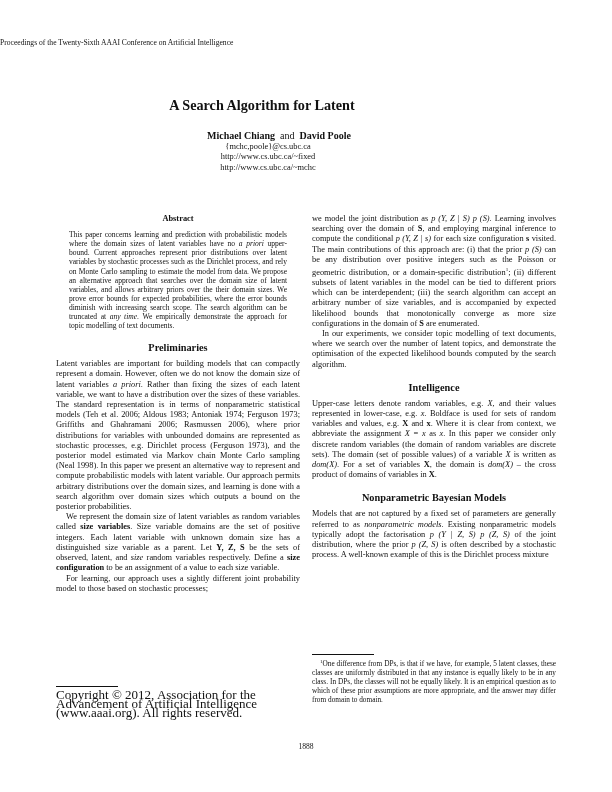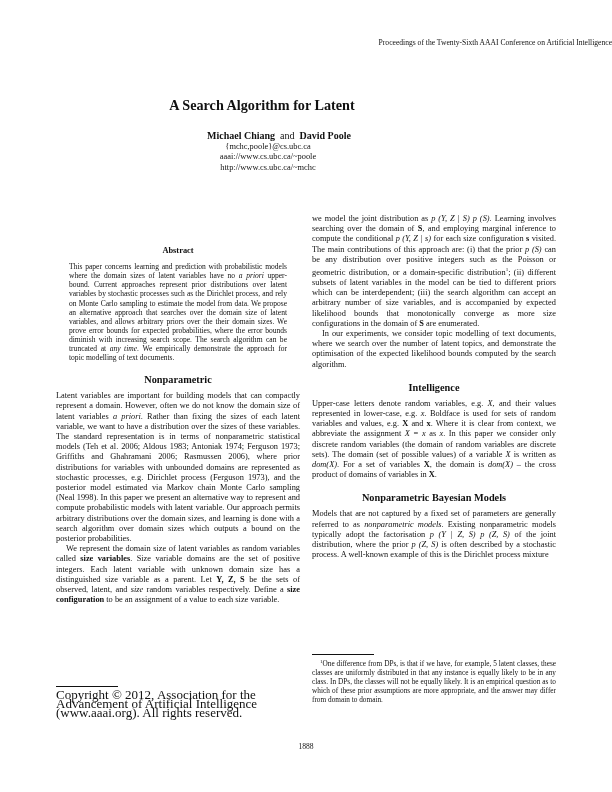--- a/index.html
+++ b/index.html
@@ -1,27 +1,27 @@
 <!DOCTYPE html>
 <html><head>
 <meta charset="utf-8">
 <style>
   html, body { margin: 0; padding: 0; background: #ffffff; }
   body { width: 612px; height: 792px; position: relative; overflow: hidden;
          font-family: "Liberation Serif", "DejaVu Serif", serif; color: #111; }
-  .running-head { position: absolute; top: 38px; left: 0; width: 612px; text-align: right;
+  .running-head { position: absolute; top: 38px; left: 0; width: 612px; text-align: left;
                   font-size: 7.6px; }
   .title-block { position: absolute; top: 96px; left: 0; width: 524px; text-align: center; }
   .title { font-size: 14.2px; font-weight: bold; line-height: 18px; margin: 0; }
   .authors { margin-top: 16px; font-size: 10px; line-height: 12px; padding-left: 34px; }
   .authors b { font-weight: bold; }
   .aff { font-size: 8.4px; line-height: 10.4px; margin-left: 12px; }
   .col { position: absolute; top: 214px; width: 244px; font-size: 8.35px; line-height: 10.2px;
          text-align: justify; hyphens: auto; }
-  .col-left { left: 56px; margin-top: 32px; }
+  .col-left { left: 56px; }
   .col-right { left: 312px; }
   .abstract-h { text-align: center; font-weight: bold; font-size: 8.4px; margin: 0 0 6px 0; }
   .abstract { margin: 0 13px; font-size: 7.55px; line-height: 9.1px; text-align: justify; }
   h2 { font-size: 10.3px; font-weight: bold; text-align: center; margin: 12px 0 5px 0; line-height: 12px; }
   p { margin: 0; }
   p.indent { text-indent: 10px; }
   .math { font-style: italic; }
   .foot-rule { width: 62px; border-top: 0.7px solid #111; margin: 6px 0 3px 0; }
   .footnote { font-size: 7.3px; line-height: 8.9px; text-align: justify; }
   .copyright { position: absolute; left: 56px; top: 686px; width: 244px; font-size: 13px; line-height: 9px; }
@@ -37,31 +37,32 @@
 <div class="title-block">
   <div class="title">
     <div>A Search Algorithm for Latent</div>
   </div>
   <div class="authors">
     <b>Michael Chiang</b>&nbsp;
     <span>and</span>&nbsp;
     <b>David Poole</b>
   </div>
   <div class="aff">{mchc,poole}@cs.ubc.ca</div>
-  <div class="aff">aaai://www.cs.ubc.ca/~poole</div>
+  <div class="aff">http://www.cs.ubc.ca/~fixed</div>
   <div class="aff">http://www.cs.ubc.ca/~mchc</div>
 </div>
 
 <div class="col col-left">
   <div class="abstract-h">Abstract</div>
   <p class="abstract"><span>This paper concerns learning and prediction with probabilistic models where the domain sizes of latent variables have no </span><i>a priori</i><span> upper-bound. Current approaches represent prior distributions over latent variables by stochastic processes such as the Dirichlet process, and rely on Monte Carlo sampling to estimate the model from data. We propose an alternative approach that searches over the domain size of latent variables, and allows arbitrary priors over the their domain sizes. We prove error bounds for expected probabilities, where the error bounds diminish with increasing search scope. The search algorithm can be truncated at </span><i>any time</i><span>. We empirically demonstrate the approach for topic modelling of text documents.</span></p>
 
-  <h2>Nonparametric</h2>
+  <h2>Preliminaries</h2>
   <p><span>Latent variables are important for building models that can compactly represent a domain. However, often we do not know the domain size of latent variables </span><i>a priori</i><span>. Rather than fixing the sizes of each latent variable, we want to have a distribution over the sizes of these variables. The standard representation is in terms of nonparametric statistical models (Teh et al. 2006; Aldous 1983; Antoniak 1974; Ferguson 1973; Griffiths and Ghahramani 2006; Rasmussen 2006), where prior distributions for variables with unbounded domains are represented as stochastic processes, e.g. Dirichlet process (Ferguson 1973), and the posterior model estimated via Markov chain Monte Carlo sampling (Neal 1998). In this paper we present an alternative way to represent and compute probabilistic models with latent variable. Our approach permits arbitrary distributions over the domain sizes, and learning is done with a search algorithm over domain sizes which outputs a bound on the posterior probabilities.</span></p>
   <p class="indent"><span>We represent the domain size of latent variables as random variables called </span><b>size variables</b><span>. Size variable domains are the set of positive integers. Each latent variable with unknown domain size has a distinguished size variable as a parent. Let </span><b>Y, Z, S</b><span> be the sets of observed, latent, and </span><i>size</i><span> random variables respectively. Define a </span><b>size configuration</b><span> to be an assignment of a value to each size variable.</span></p>
+  <p class="indent">For learning, our approach uses a sightly different joint probability model to those based on stochastic processes;</p>
 </div>
 
 <div class="copyright">
   <div class="foot-rule"></div>
   <span>Copyright © 2012, Association for the Advancement of Artificial Intelligence (www.aaai.org). All rights reserved.</span>
 </div>
 
 <div class="col col-right">
   <p><span>we model the joint distribution as </span><span class="math">p (Y, Z | S) p (S)</span><span>. Learning involves searching over the domain of </span><b>S</b><span>, and employing marginal inference to compute the conditional </span><span class="math">p (Y, Z | s)</span><span> for each size configuration </span><b>s</b><span> visited. The main contributions of this approach are: (i) that the prior </span><span class="math">p (S)</span><span> can be any distribution over positive integers such as the Poisson or geometric distribution, or a domain-specific distribution</span><sup style="font-size:5px">1</sup><span>; (ii) different subsets of latent variables in the model can be tied to different priors which can be interdependent; (iii) the search algorithm can accept an arbitrary number of size variables, and is accompanied by expected likelihood bounds that monotonically converge as more size configurations in the domain of </span><b>S</b><span> are enumerated.</span></p>
   <p class="indent">In our experiments, we consider topic modelling of text documents, where we search over the number of latent topics, and demonstrate the optimisation of the expected likelihood bounds computed by the search algorithm.</p>

